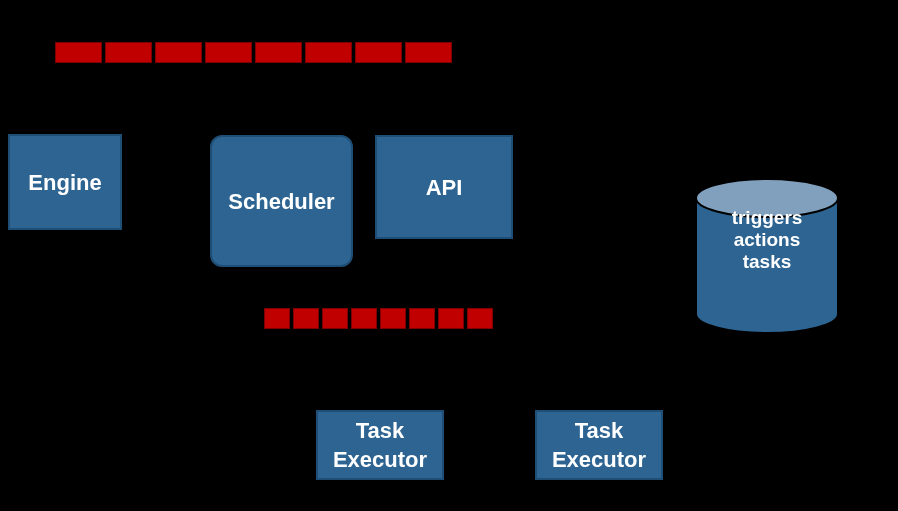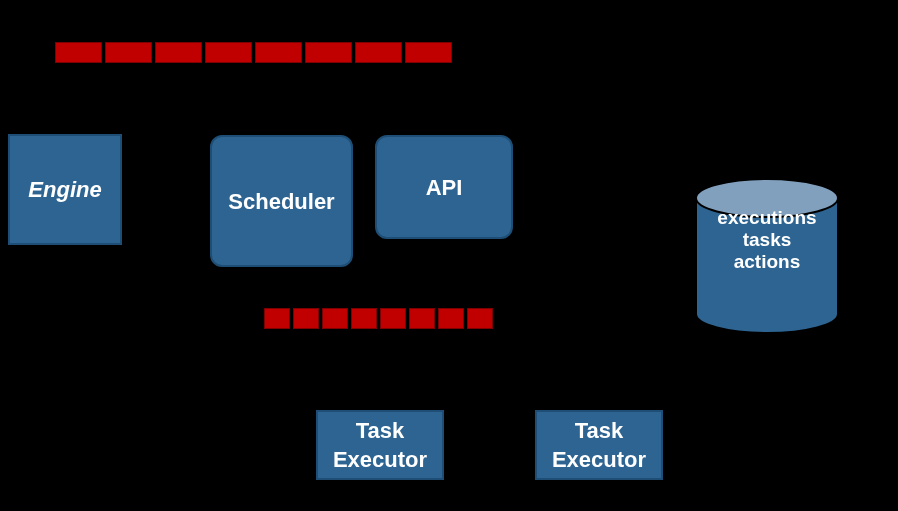--- a/index.html
+++ b/index.html
@@ -39,23 +39,23 @@
     background:var(--node-fill);
     border:2px solid var(--node-border);
     box-sizing:border-box;
     display:flex;flex-direction:column;align-items:center;justify-content:center;
     color:var(--label);
     font-weight:bold;
     font-size:22px;
     line-height:29px;
     text-align:center;
   }
-  .node-engine{left:8px;top:134px;width:114px;height:111px;font-style:italic;}
+  .node-engine{left:8px;top:134px;width:114px;height:96px;}
   .node-scheduler{left:210px;top:135px;width:143px;height:132px;border-radius:12px;}
-  .node-api{left:375px;top:135px;width:138px;height:104px;border-radius:12px;}
+  .node-api{left:375px;top:135px;width:138px;height:104px;}
   .node-te1{left:316px;top:410px;width:128px;height:70px;}
   .node-te2{left:535px;top:410px;width:128px;height:70px;}
   .node .line{display:block;}
 
   
   .cylinder{position:absolute;left:694px;top:177px;width:146px;height:158px;}
   .cyl-body-path{fill:var(--cyl-body);stroke:var(--cyl-outline);stroke-width:2;}
   .cyl-top-ellipse{fill:var(--cyl-top);stroke:var(--cyl-outline);stroke-width:2;}
   .datastore-text{
     position:absolute;left:694px;top:207px;width:146px;
@@ -89,23 +89,23 @@
 
   <div class="node node-api">
     <span class="line">API</span>
   </div>
 
   <svg class="cylinder" viewBox="0 0 146 158">
     <path class="cyl-body-path" d="M2 21 L2 137 A71 19 0 0 0 144 137 L144 21 Z"></path>
     <ellipse class="cyl-top-ellipse" cx="73" cy="21" rx="71" ry="19"></ellipse>
   </svg>
   <div class="datastore-text">
-      <div>executions</div>
+      <div>triggers</div>
+      <div>actions</div>
       <div>tasks</div>
-      <div>actions</div>
     </div>
 
   <div class="queue queue-middle">
       <div class="queue-seg"></div>
       <div class="queue-seg"></div>
       <div class="queue-seg"></div>
       <div class="queue-seg"></div>
       <div class="queue-seg"></div>
       <div class="queue-seg"></div>
       <div class="queue-seg"></div>

